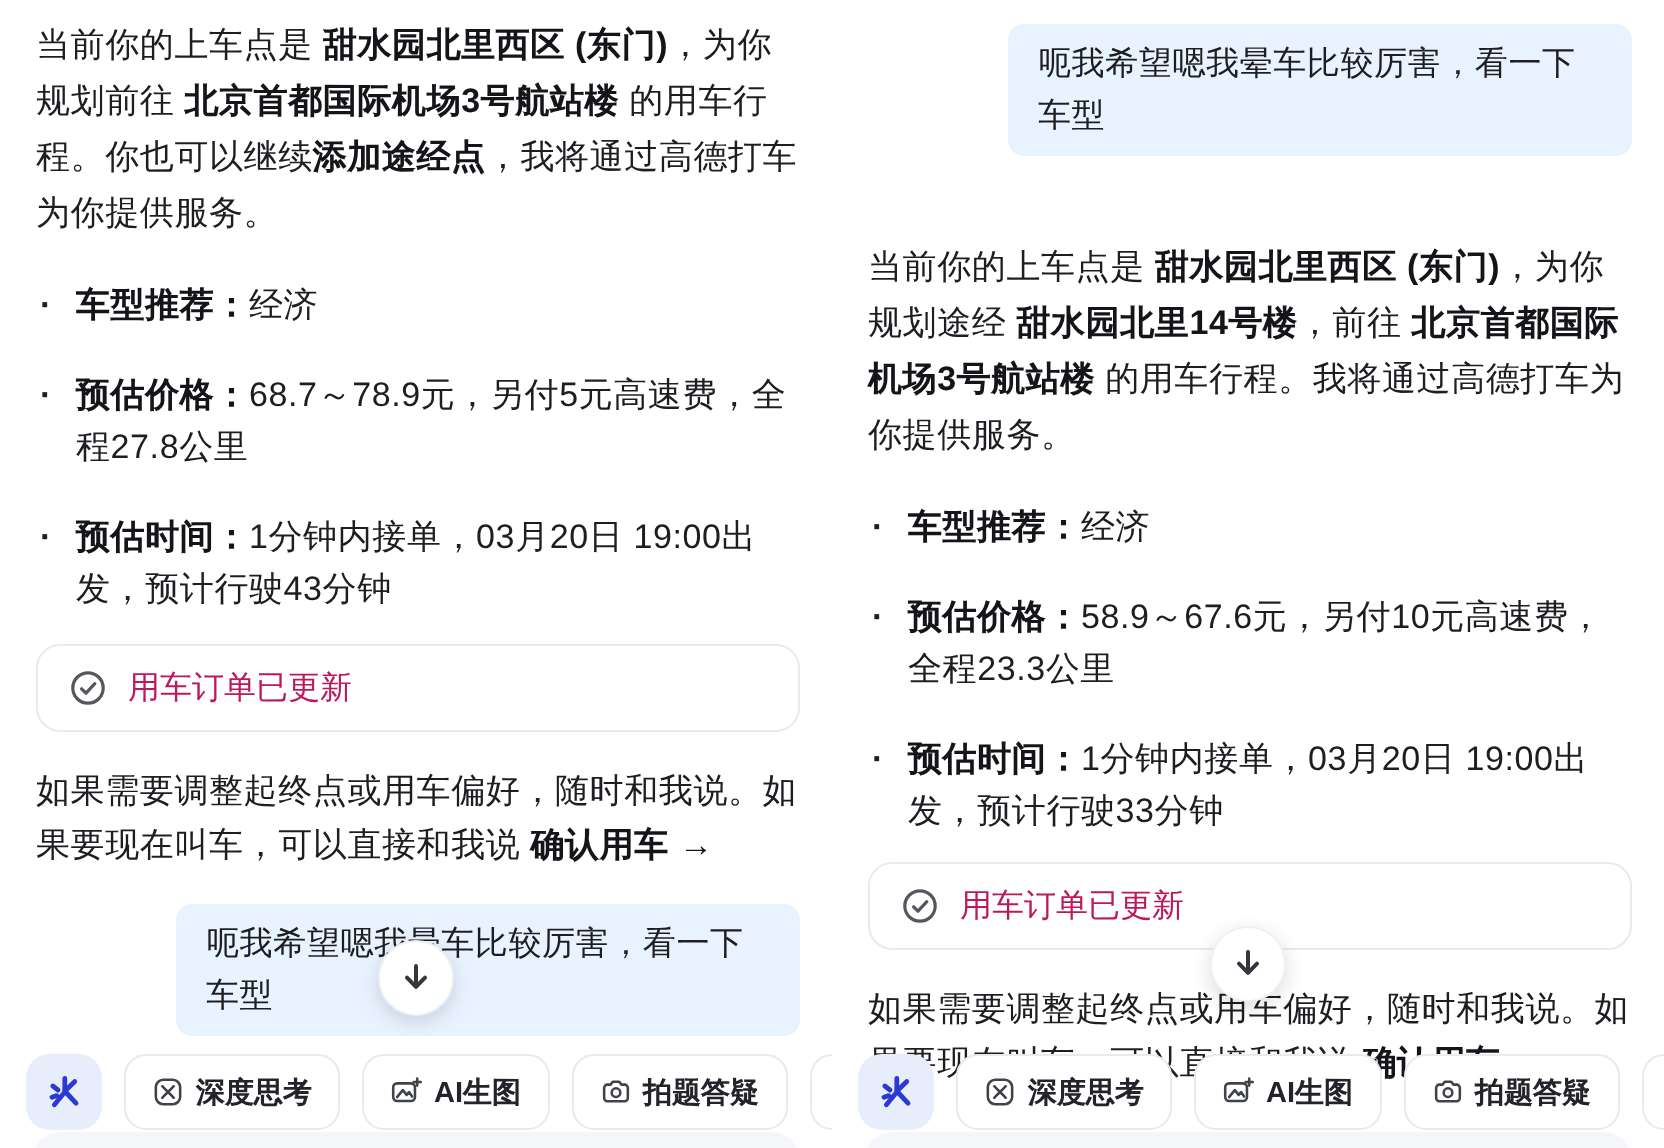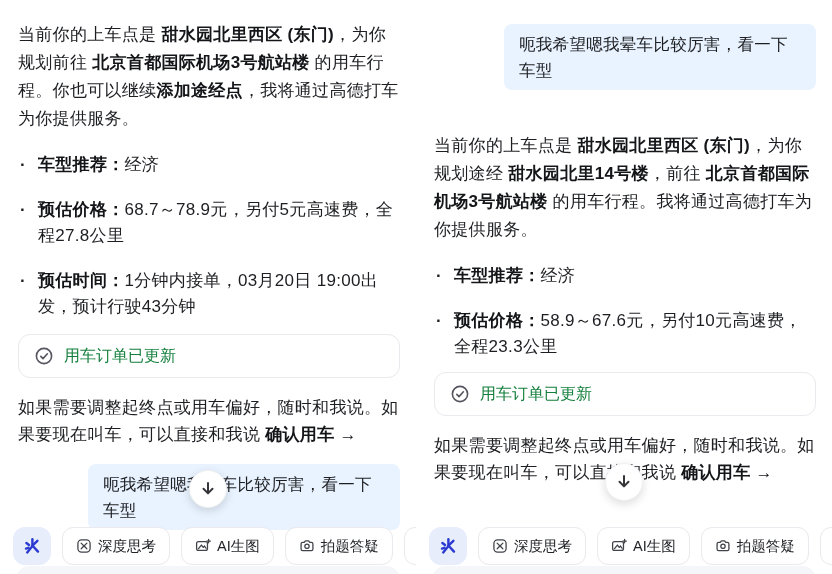--- a/index.html
+++ b/index.html
@@ -1,46 +1,46 @@
 <!DOCTYPE html>
 <html><head>
 <meta charset="utf-8">
 <style>
   * { margin:0; padding:0; box-sizing:border-box; }
   html,body { width:832px; height:574px; background:#ffffff; overflow:hidden;
     font-family:"Liberation Sans","DejaVu Sans",sans-serif; }
   .app { display:flex; width:832px; height:574px; }
   .panel { position:relative; width:416px; height:574px; overflow:hidden; background:#fff; flex:0 0 416px; }
-  .content { position:absolute; left:18px; right:16px; top:16px; color:#1d1e22; }
+  .content { position:absolute; left:18px; right:16px; top:4px; color:#1d1e22; }
   .para { font-size:17px; line-height:28px; letter-spacing:.3px; }
   .para b, .bullets b, .footer b { font-weight:700; color:#141519; }
   .bullets { list-style:none; margin-top:11px; }
   .bullets li { position:relative; padding-left:20px; font-size:17px; line-height:26px; letter-spacing:.3px; margin-top:19px; }
   .bullets li::before { content:"·"; position:absolute; left:2px; top:0; font-weight:700; color:#1d1e22; }
   .status-card { margin-top:14px; height:44px; border:1px solid #e9e9ee; border-radius:12px;
-    display:flex; align-items:center; gap:10px; padding:0 15px; background:#fff; font-size:16px; color:#15803d; }
+    display:flex; align-items:center; gap:10px; padding:0 15px; background:#fff; font-size:16px; color:#be185d; }
   .footer { margin-top:16px; font-size:17px; line-height:27px; letter-spacing:.3px; }
   .bubble-row { display:flex; justify-content:flex-end; }
   .lp-bubble-row { margin-top:16px; }
   .rp-bubble-row { margin-top:8px; }
   .bubble { background:#e8f3ff; border-radius:8px; padding:7px 15px; max-width:312px;
     font-size:16.5px; line-height:26px; letter-spacing:.3px; color:#1d1e22; }
   .partial { margin-top:20px; font-size:17px; line-height:27px; letter-spacing:.3px; }
   .rp-para { margin-top:42px; }
   .lp-para { margin-top:5px; }
   .scroll-btn { position:absolute; left:189px; width:38px; height:38px; border-radius:50%;
     background:#fff; border:1px solid #f1f1f3; box-shadow:0 3px 10px rgba(0,0,0,.14);
     display:flex; align-items:center; justify-content:center; z-index:5; cursor:pointer; }
   .lp-scroll { top:470px; } .rp-scroll { top:463px; }
   .toolbar { position:absolute; left:13px; top:527px; display:flex; gap:11px; align-items:center; z-index:4; }
   .skill-btn { width:38px; height:38px; border-radius:12px; background:#e8edfb;
     display:flex; align-items:center; justify-content:center; flex:0 0 38px; cursor:pointer; }
   .tb-btn { height:38px; border:1px solid #e9e9ee; border-radius:11px; background:#fff;
     display:flex; align-items:center; gap:6px; padding:0 13px; font-size:14.5px; color:#232429;
-    white-space:nowrap; cursor:pointer; }
+    white-space:nowrap; cursor:pointer;font-weight:bold; }
   .tb-btn svg { flex:0 0 auto; }
   .input-strip { position:absolute; left:16px; right:16px; top:566px; height:14px;
     background:#f5f6fa; border-radius:14px 14px 0 0; }
   svg { display:block; }
 </style>
 </head>
 <body>
 
 <div class="app">
 
@@ -137,20 +137,21 @@
 
       <div class="bubble-row rp-bubble-row">
         <div class="bubble">呃我希望嗯我晕车比较厉害，看一下车型</div>
       </div>
 
       <p class="para rp-para"><span>当前你的上车点是 </span><b>甜水园北里西区 (东门)</b><span>，为你规划途经 </span><b>甜水园北里14号楼</b><span>，前往 </span><b>北京首都国际机场3号航站楼</b><span> 的用车行程。我将通过高德打车为你提供服务。</span></p>
 
       <ul class="bullets">
         <li><b>车型推荐：</b><span>经济</span></li>
         <li><b>预估价格：</b><span>58.9～67.6元，另付10元高速费，全程23.3公里</span></li>
+        <li><b>预估时间：</b><span>1分钟内接单，03月20日 19:00出发，预计行驶33分钟</span></li>
       </ul>
 
       <div class="status-card" style="margin-top:12px">
         <span>
           <svg width="20" height="20" viewBox="0 0 20 20" fill="none" stroke="#55565e" stroke-width="1.6" stroke-linecap="round" stroke-linejoin="round">
             <circle cx="10" cy="10" r="7.6"></circle>
               <path d="M6.8 10.4 l2.2 2.2 l4.4 -4.8"></path>
           </svg>
         </span>
         <span>用车订单已更新</span>

